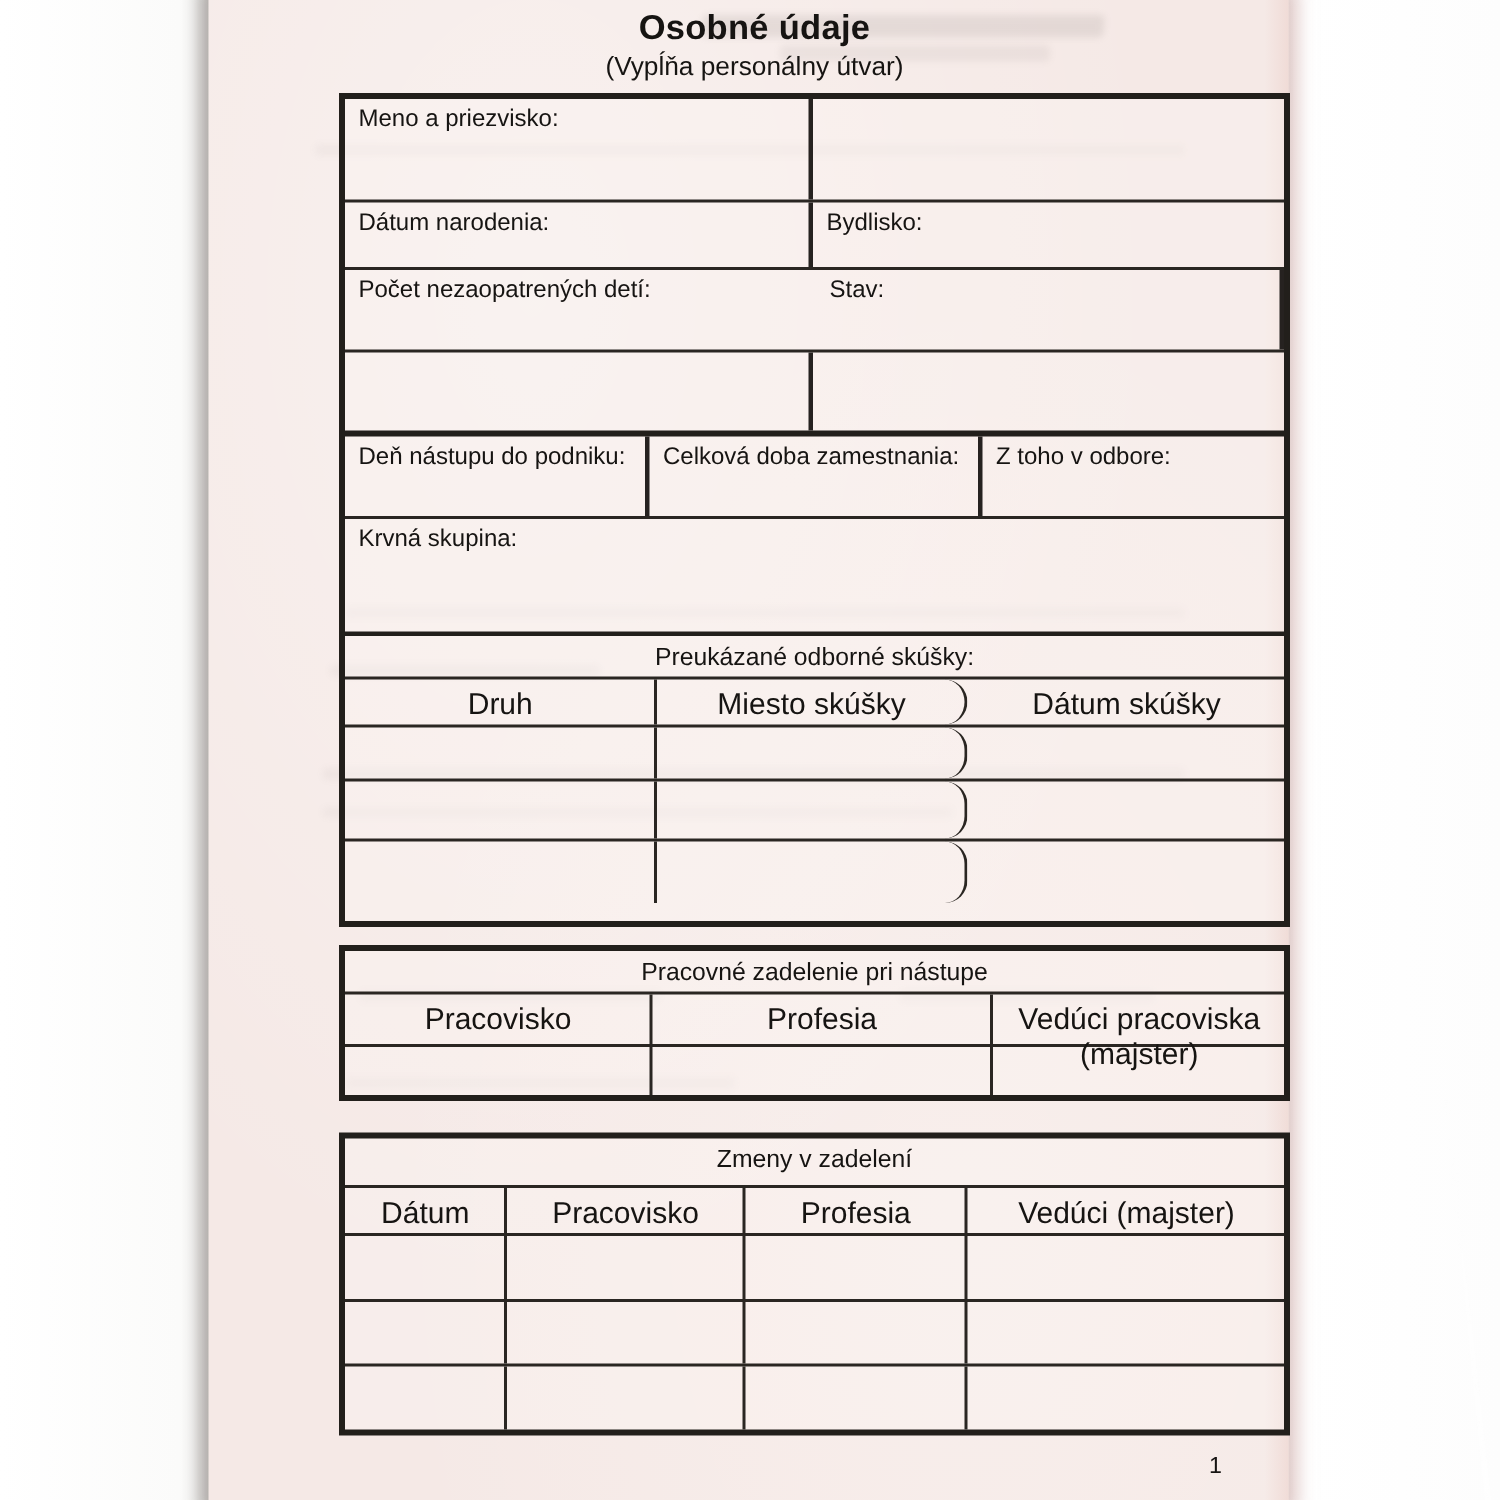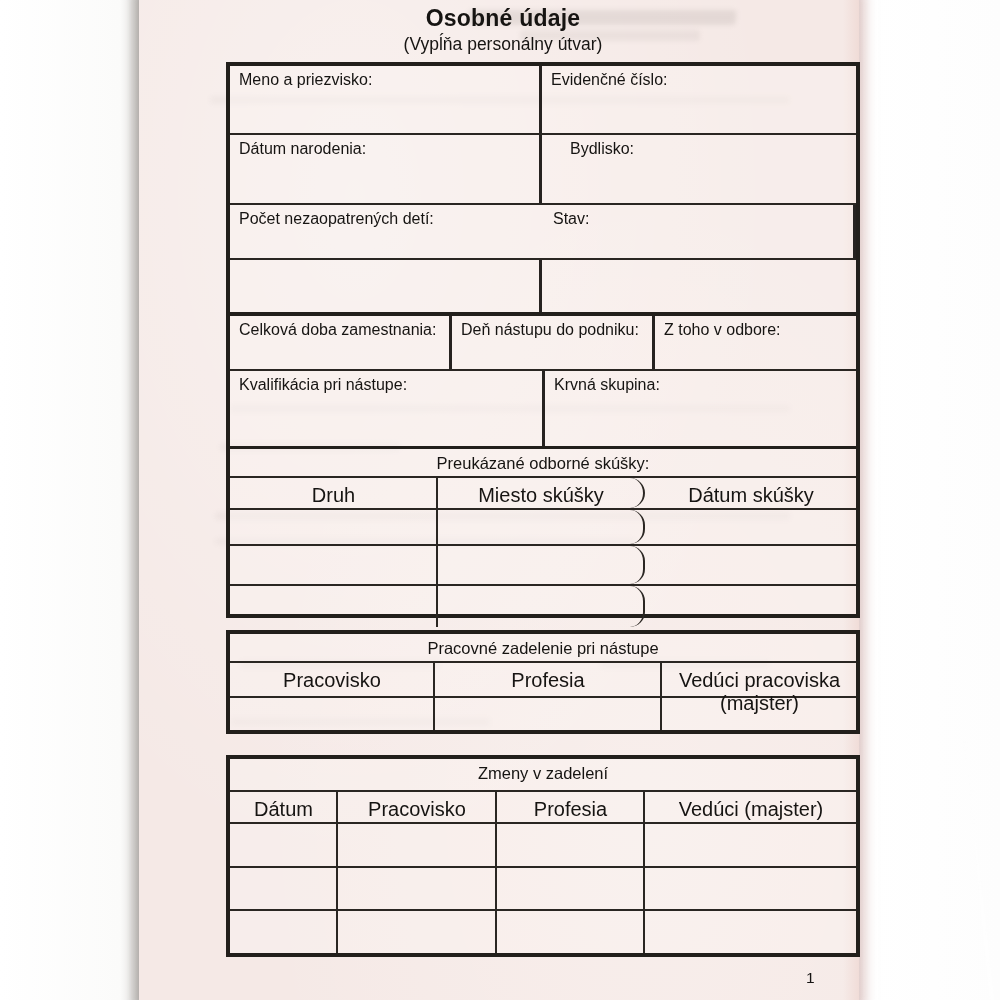--- a/index.html
+++ b/index.html
@@ -61,21 +61,21 @@
   .hsep3 { height: 3px; width: 100%; background: #221f1b; }
 
   .cell { position: relative; height: 100%; padding: 5px 8px 0 9px; font-size: 16px; }
   .vr3 { border-right: 3px solid #262220; }
   .vr2 { border-right: 2px solid #2a2622; }
   .grow { flex: 1 1 auto; }
 
   .caption-row { display: block; text-align: center; font-size: 16.5px; padding-top: 5px; }
   .hdr { text-align: center; padding-top: 6px; font-size: 20px; }
 
-  .h69 { height: 69px; } .h57 { height: 70px; gap: 19px; } .h55 { height: 55px; }
+  .h69 { height: 69px; } .h57 { height: 45px; } .h55 { height: 55px; }
   .h52 { height: 52px; } .h75 { height: 75px; } .h29 { height: 29px; }
   .h32 { height: 32px; } .h36 { height: 36px; } .h40 { height: 40px; }
   .h41 { height: 41px; } .h35 { height: 35px; } .h33 { height: 33px; }
   .h44 { height: 44px; } .h43 { height: 43px; } .h42 { height: 42px; }
 
   .w312 { width: 312px; flex: 0 0 312px; }
   .w203 { width: 203px; flex: 0 0 203px; }
   .w222 { width: 222px; flex: 0 0 222px; }
   .w315 { width: 315px; flex: 0 0 315px; }
   .w208 { width: 208px; flex: 0 0 208px; }
@@ -108,48 +108,46 @@
 
 <div class="title-wrap">
   <div class="doc-title">Osobné údaje</div>
   <div class="doc-subtitle">(Vypĺňa personálny útvar)</div>
 </div>
 
 <div class="tbl t1">
 
   <div class="row h69 bb2">
     <div class="cell w312 vr3">Meno a priezvisko:</div>
-    <div class="cell grow">Evidenčné číslo:</div>
   </div>
 
   <div class="row h57 bb2">
     <div class="cell w312 vr3">Dátum narodenia:</div>
     <div class="cell grow">Bydlisko:</div>
   </div>
 
   <div class="row h55 bb2">
     <div class="cell grow">Počet nezaopatrených detí:</div>
     <div class="cell w312 vr3">Stav:</div>
   </div>
 
   <div class="row h52">
     <div class="cell w312 vr3"></div>
     <div class="cell grow"></div>
   </div>
 
   <div class="hsep4"></div>
 
   <div class="row h55 bb2">
+    <div class="cell w203 vr3">Deň nástupu do podniku:</div>
     <div class="cell w222 vr3">Celková doba zamestnania:</div>
-    <div class="cell w203 vr3">Deň nástupu do podniku:</div>
     <div class="cell grow">Z toho v odbore:</div>
   </div>
 
   <div class="row h75">
-    <div class="cell w315 vr3">Kvalifikácia pri nástupe:</div>
     <div class="cell grow">Krvná skupina:</div>
   </div>
 
   <div class="hsep3"></div>
 
   <div class="caption-row h29 bb2">Preukázané odborné skúšky:</div>
 
   <div class="row h32 bb2">
     <div class="cell hdr w208 vr2">Druh</div>
     <div class="cell hdr w207 vr2">Miesto skúšky</div>

